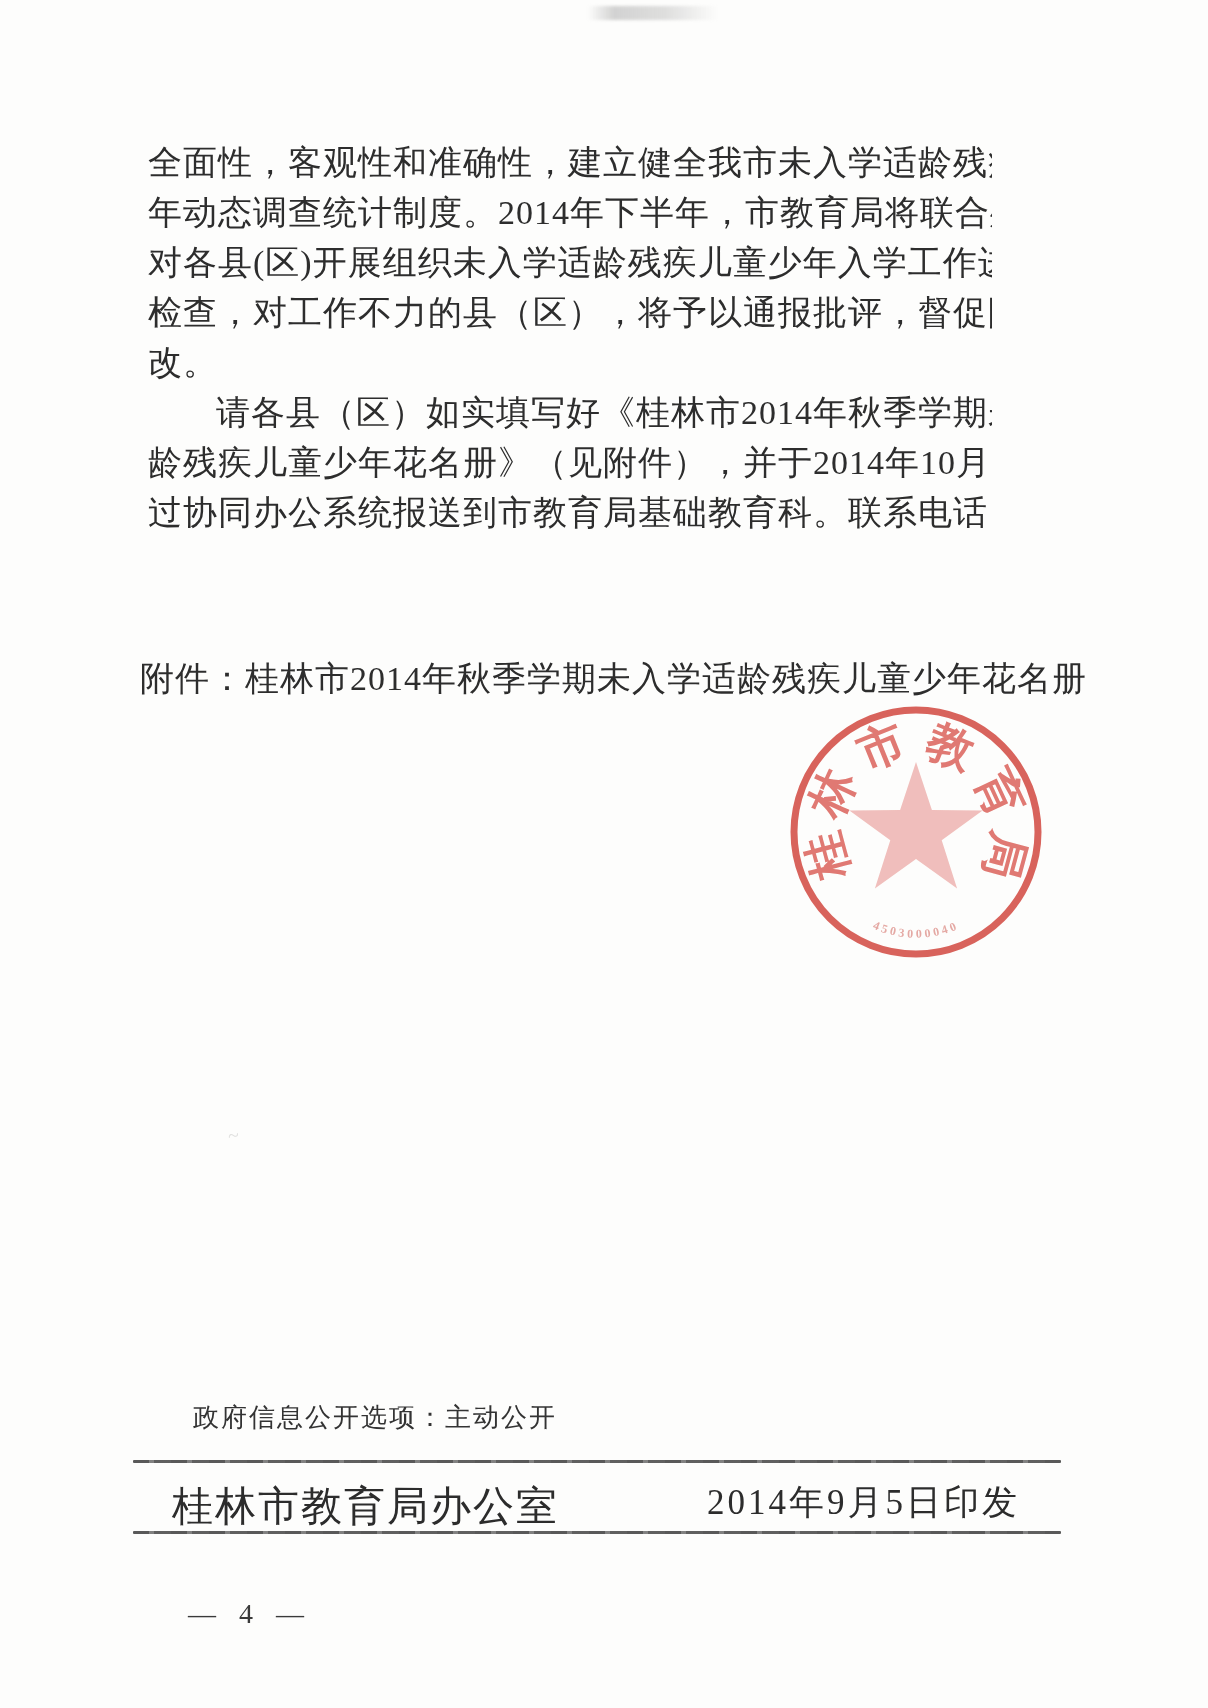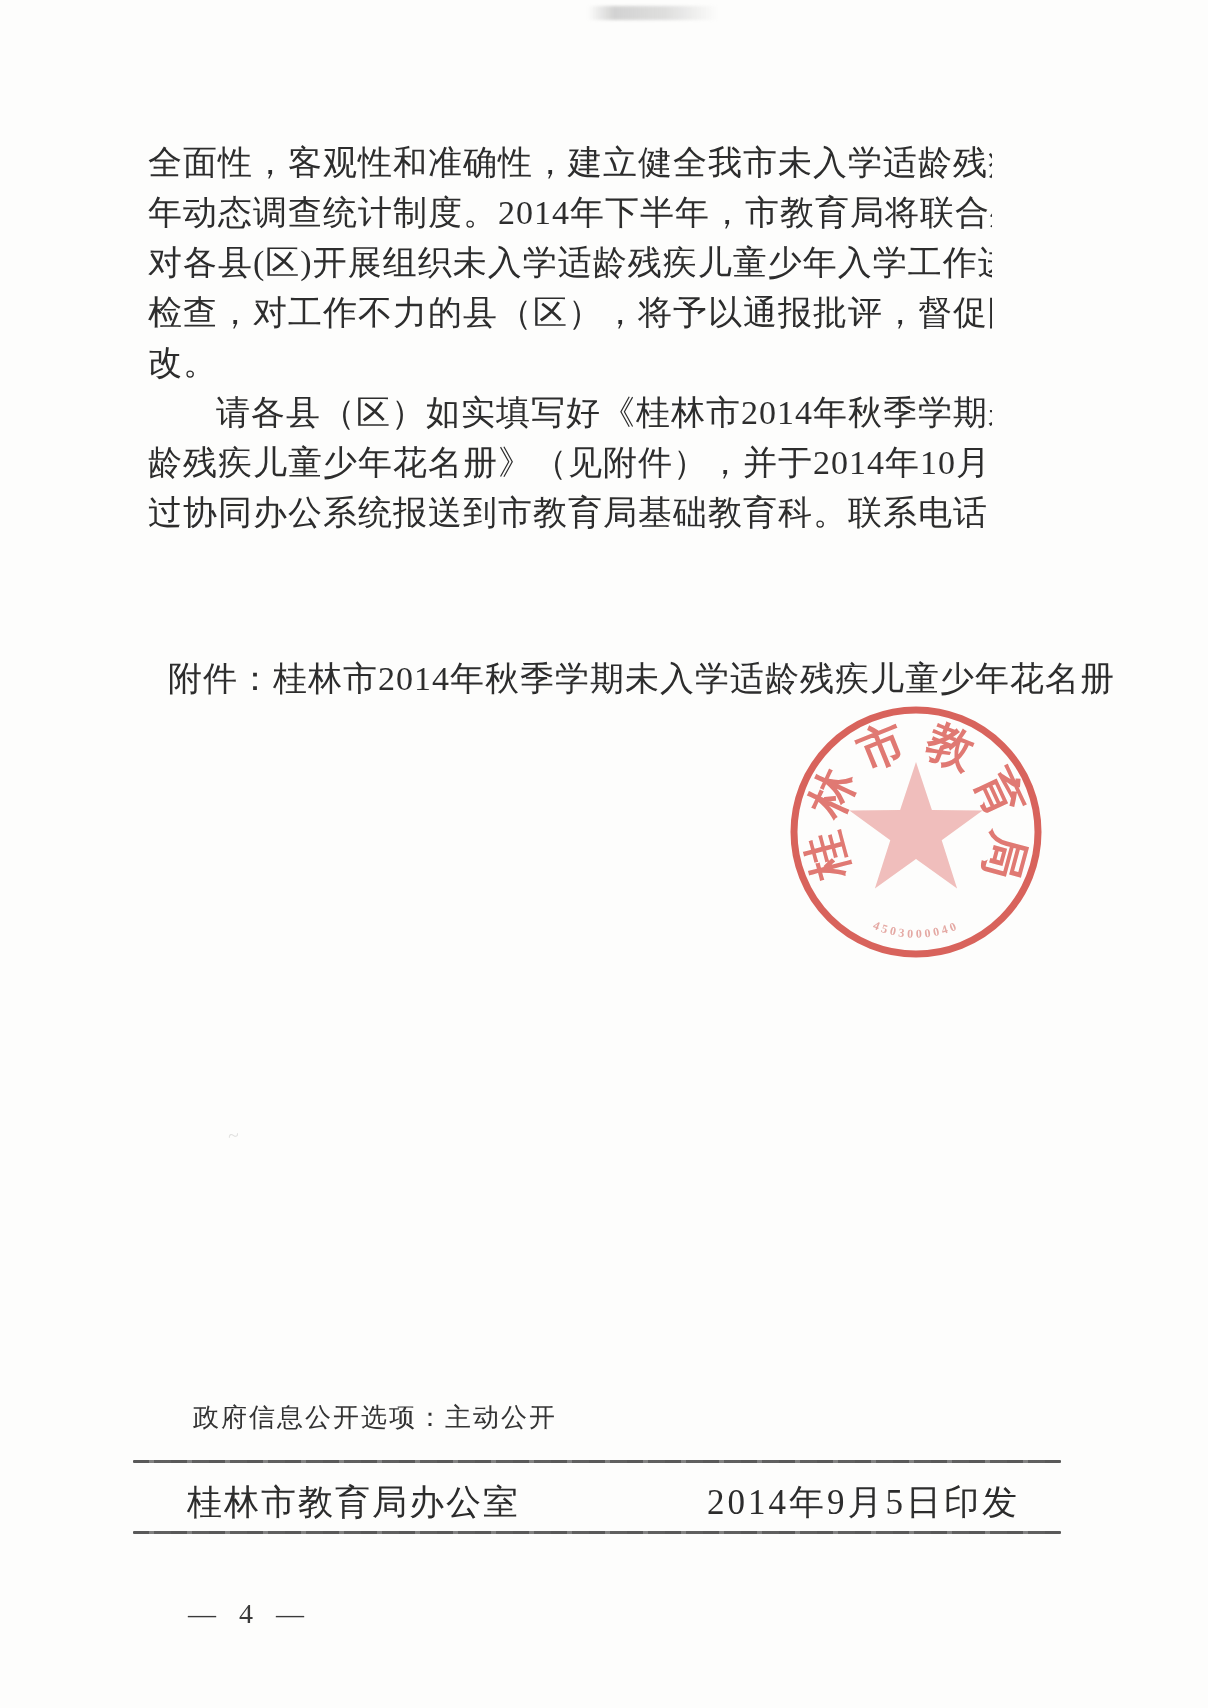--- a/index.html
+++ b/index.html
@@ -32,21 +32,20 @@
     display:block;
     text-align:justify;text-align-last:justify;
     white-space:nowrap;overflow:hidden;
   }
   .line.last{text-align-last:left;}
   .line.indent{text-indent:2em;}
   .attachment{
     position:absolute;left:140px;top:655px;width:852px;
     font-size:34px;line-height:48px;letter-spacing:1px;
     white-space:nowrap;
-    margin-left:28px;
   }
   
   .signature{
     position:absolute;left:796px;top:812px;width:248px;
     text-align:center;font-size:36px;line-height:48px;color:#1f1f1f;
     letter-spacing:1px;
   }
   
   .seal{
     position:absolute;left:790px;top:706px;width:252px;height:252px;
@@ -60,22 +59,22 @@
   }
   .rule{
     position:absolute;left:133px;width:928px;height:3px;
     background:repeating-linear-gradient(90deg,#3c3c3c 0 16px,#6b6b6b 16px 21px,#444 21px 38px);
     opacity:.85;border-radius:1px;
   }
   .rule-1{top:1460px;}
   .rule-2{top:1531px;}
   .footer-row{position:absolute;left:0;top:1479px;width:1208px;height:40px;color:#2c2c2c;}
   .footer-issuer{
-    position:absolute;left:187px;top:0;
-    font-size:35px;letter-spacing:2px;white-space:nowrap;
+    position:absolute;left:172px;top:0;
+    font-size:41px;letter-spacing:2px;white-space:nowrap;
   }
   .footer-date{
     position:absolute;right:188px;top:0;
     font-size:35px;letter-spacing:3px;white-space:nowrap;
   }
   .page-number{
     position:absolute;left:188px;top:1598px;
     font-size:28px;letter-spacing:8px;color:#3a3a3a;white-space:nowrap;
   }
 </style>

